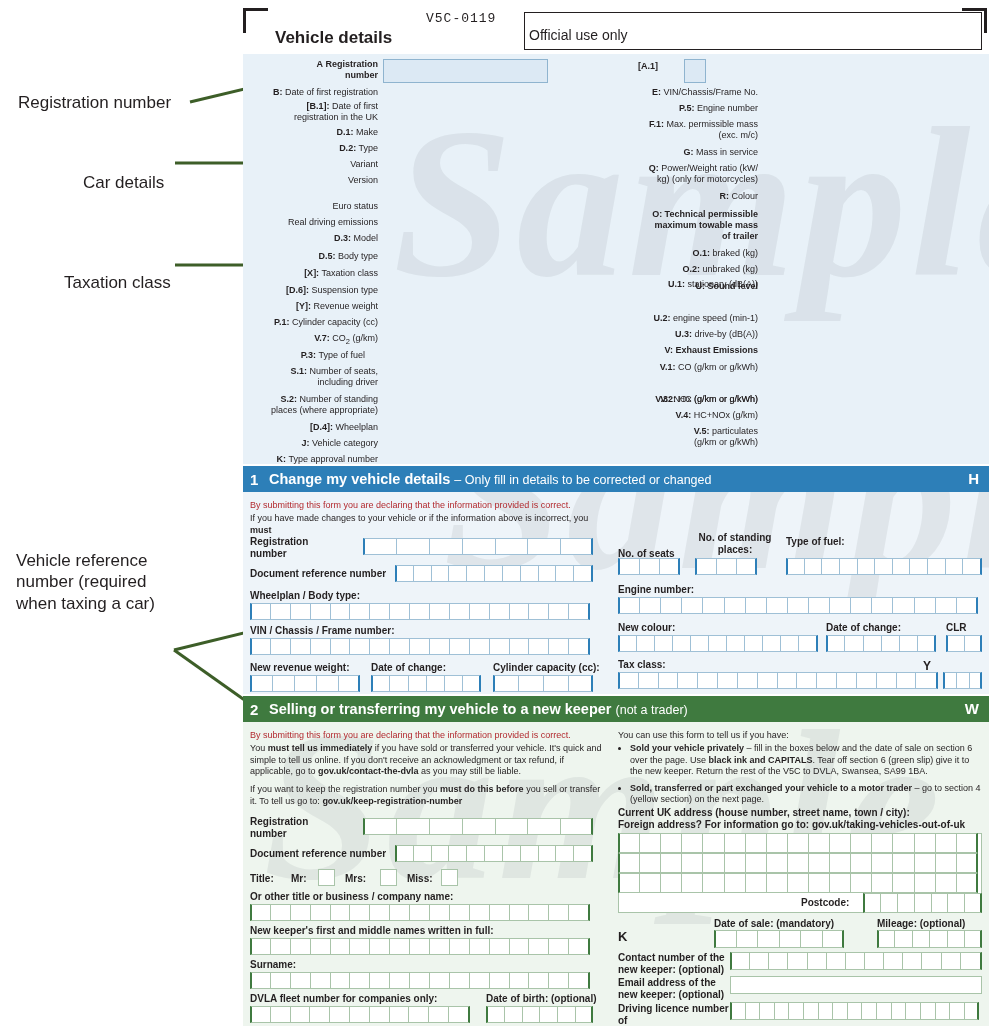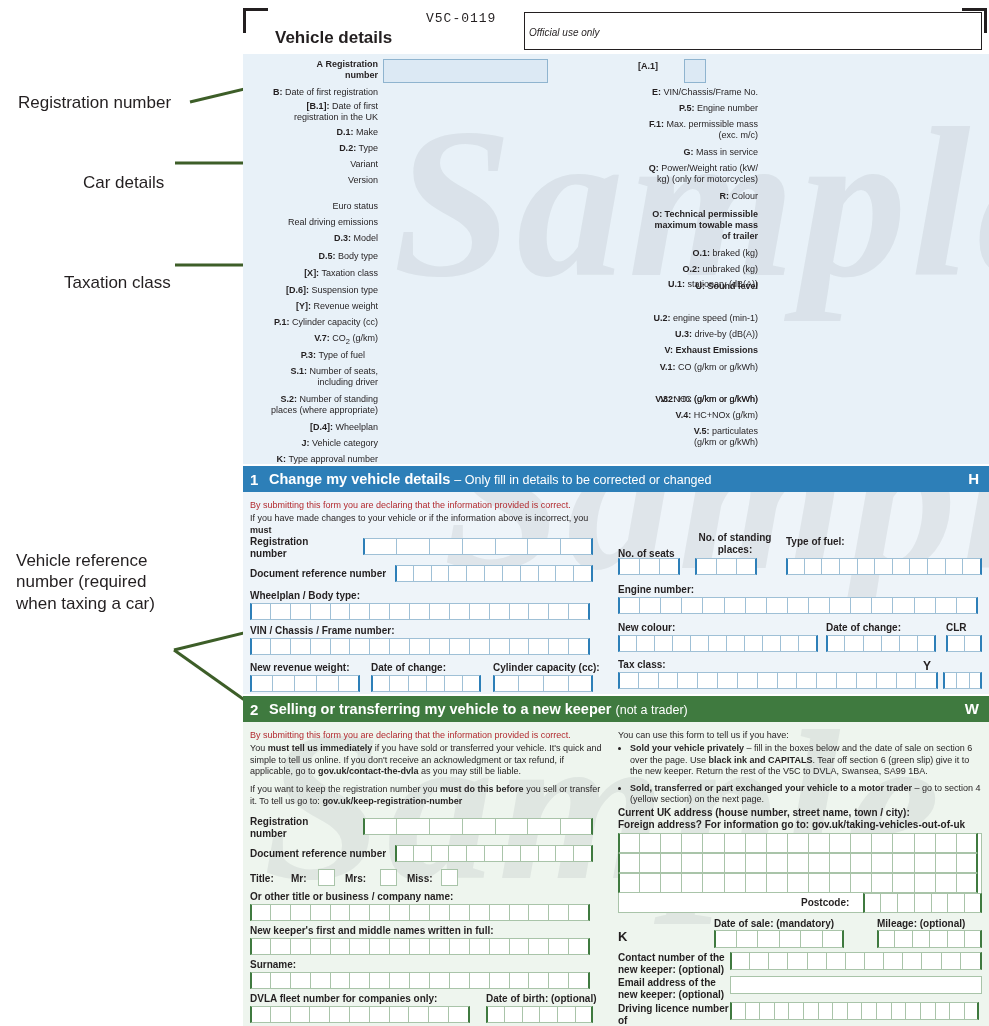--- a/index.html
+++ b/index.html
@@ -12,21 +12,21 @@
   
   #doc{position:absolute;left:243px;top:4px;width:746px;height:1022px;}
 
   .corner{position:absolute;width:22px;height:22px;}
   .corner.tl{left:0;top:4px;border-left:3px solid #231f20;border-top:3px solid #231f20;}
   .corner.tr{right:2px;top:4px;border-right:3px solid #231f20;border-top:3px solid #231f20;}
 
   .doc-title{position:absolute;left:32px;top:24px;font-size:17px;font-weight:bold;}
   .doc-code{position:absolute;left:183px;top:7px;font-family:"Liberation Mono",monospace;font-size:13px;letter-spacing:1px;}
   .official{position:absolute;left:281px;top:8px;width:458px;height:38px;border:1px solid #231f20;box-sizing:border-box;}
-  .official span{position:absolute;left:4px;top:14px;font-size:10px;font-style:italic;}
+  .official span{position:absolute;left:4px;top:14px;font-size:14px;}
 
   
   #panel-top{position:absolute;left:0;top:50px;width:746px;height:410px;background:#e8f1f8;overflow:hidden;}
   .watermark{position:absolute;font-family:"Liberation Serif",serif;font-size:215px;color:rgba(120,130,140,.13);font-style:italic;font-weight:bold;letter-spacing:4px;pointer-events:none;user-select:none;}
 
   .fld{position:absolute;font-size:9px;line-height:11px;text-align:right;}
   .fld.b{font-weight:bold;}
   .box-input{position:absolute;background:#dce9f4;border:1px solid #8fb4cf;}
 
   

